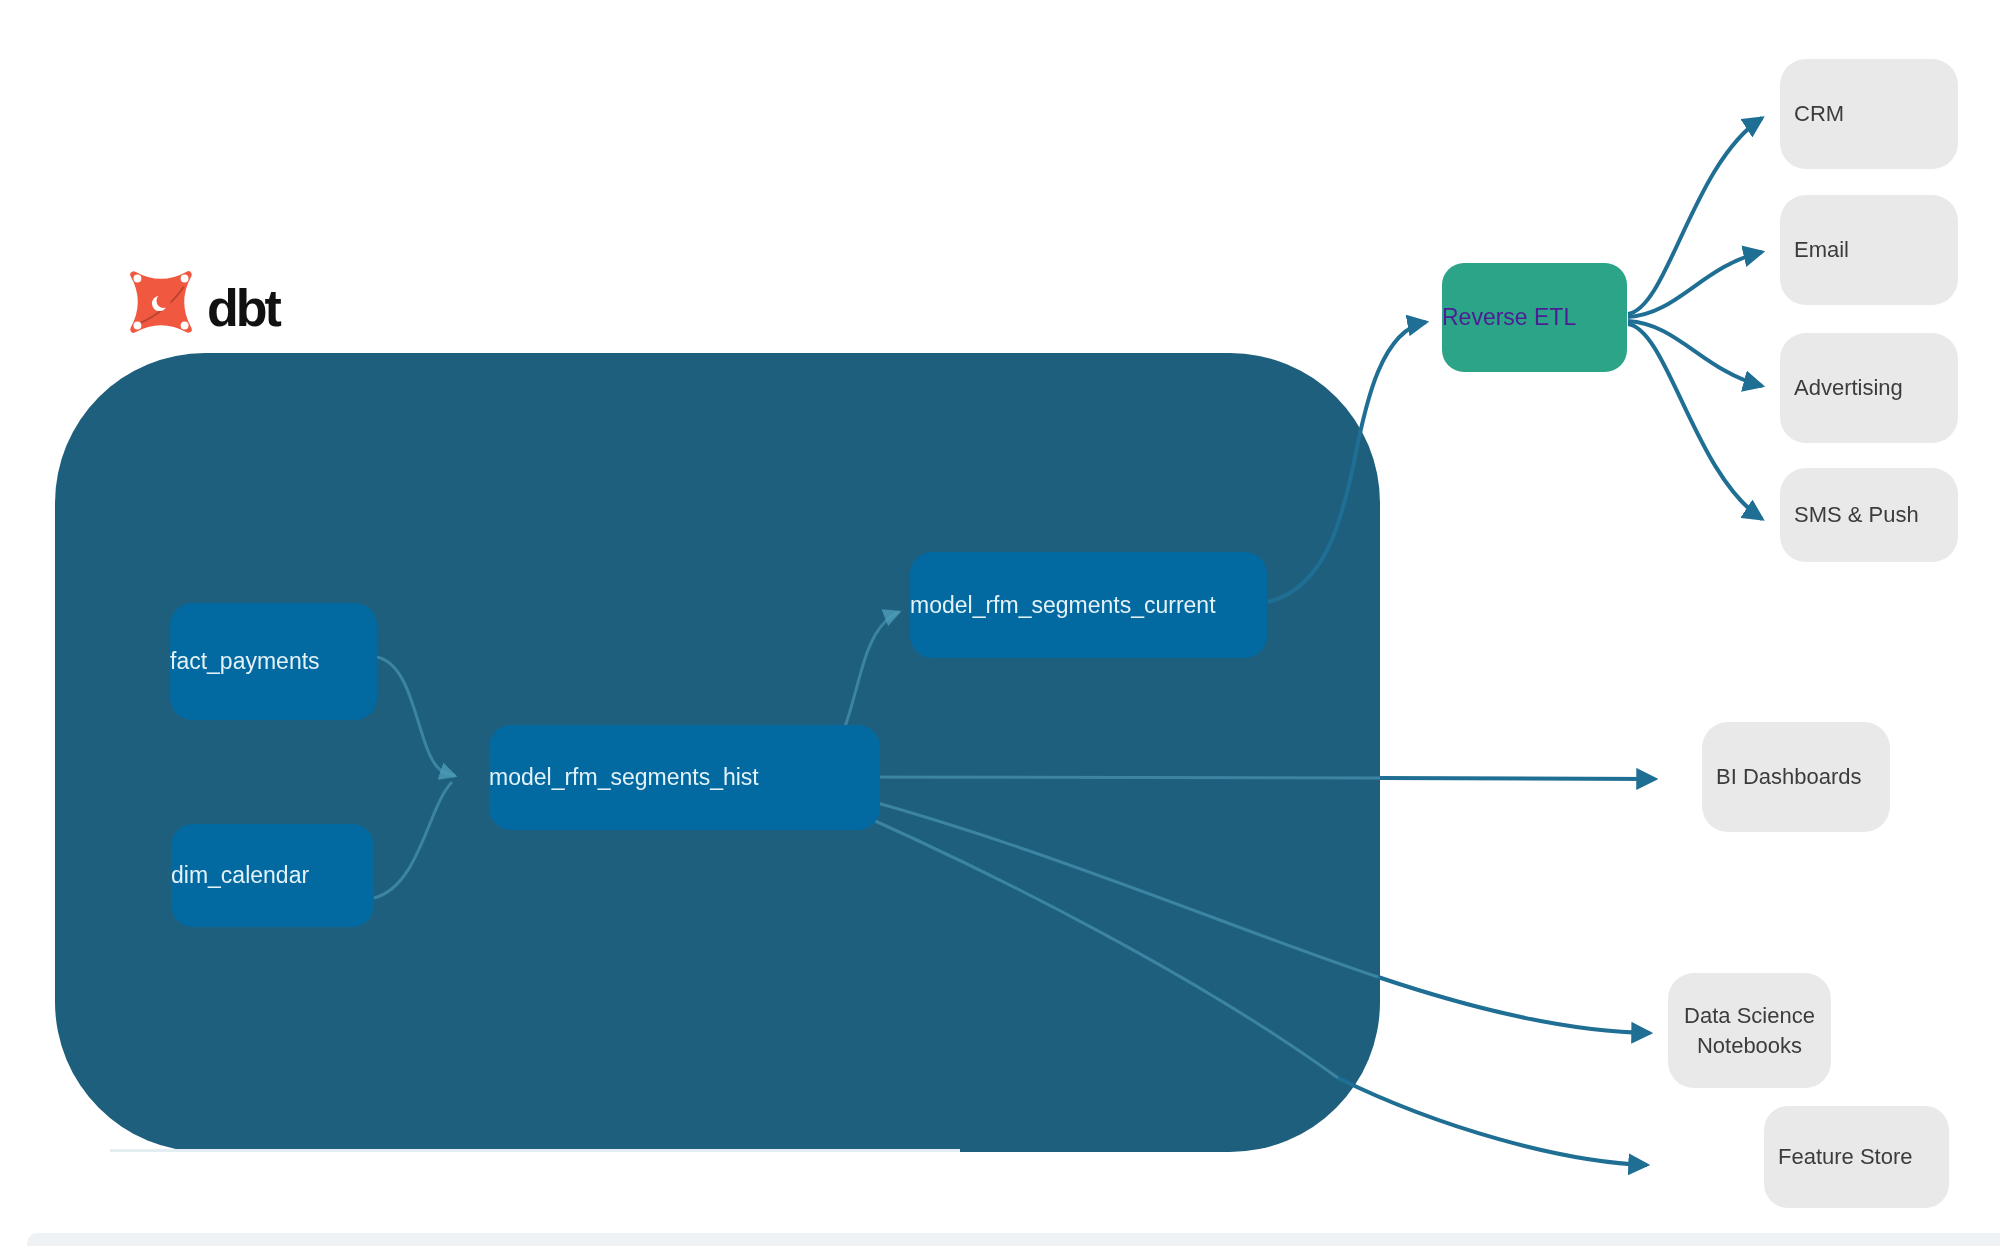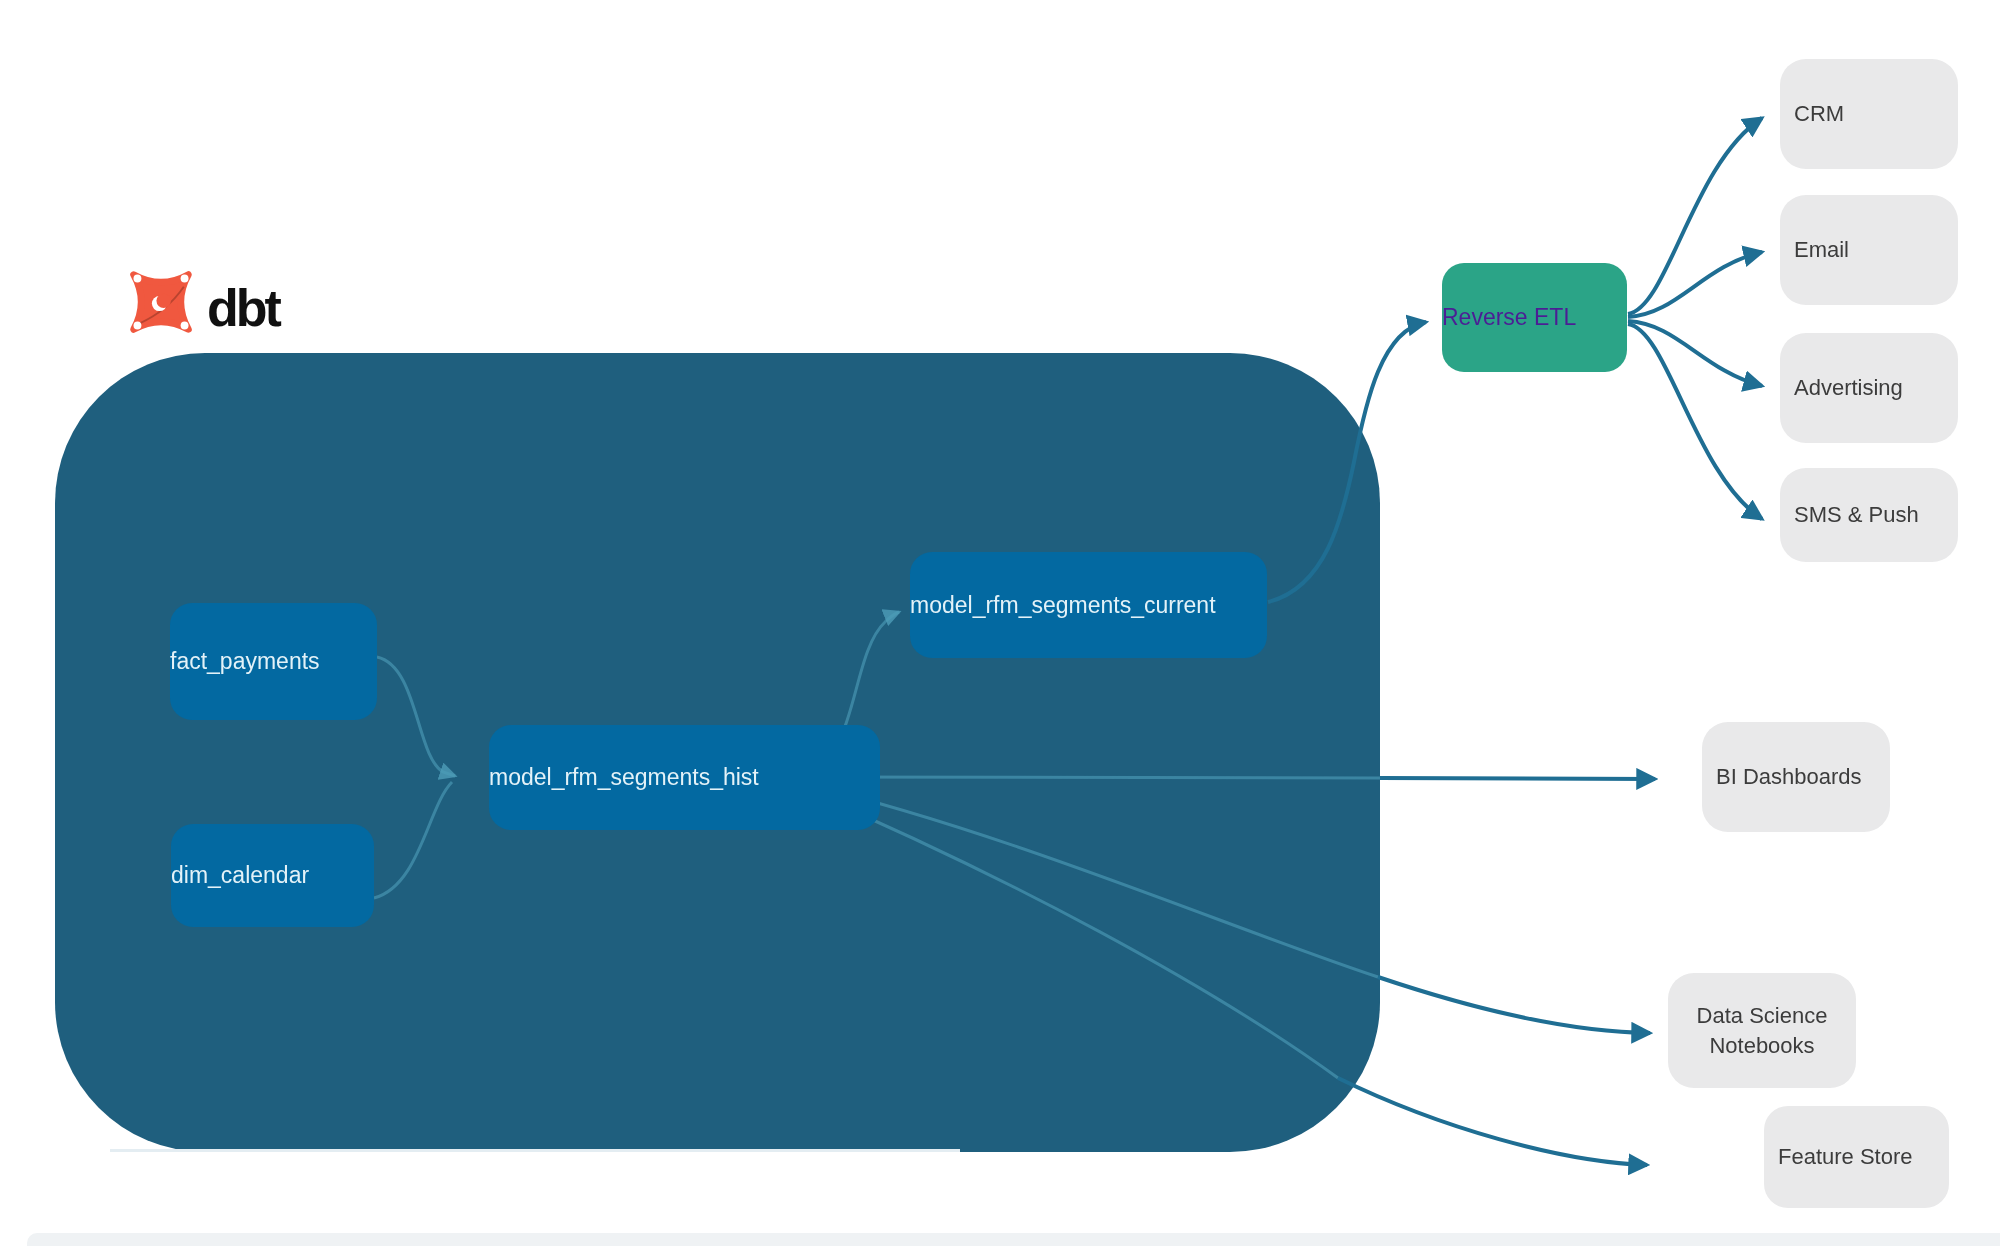--- a/index.html
+++ b/index.html
@@ -115,20 +115,20 @@
   <div class="node gray-node" style="left:1780px;top:333px;width:178px;height:110px;">
     <span>Advertising</span>
   </div>
   <div class="node gray-node" style="left:1780px;top:468px;width:178px;height:94px;">
     <span>SMS &amp; Push</span>
   </div>
 
   <div class="node gray-node" style="left:1669px;top:722px;width:188px;height:110px;margin-left:33px;">
     <span>BI Dashboards</span>
   </div>
-  <div class="node gray-node" style="left:1668px;top:973px;width:188px;height:115px;">
+  <div class="node gray-node" style="left:1668px;top:973px;width:163px;height:115px;">
     <span>Data Science Notebooks</span>
   </div>
   <div class="node gray-node" style="left:1764px;top:1106px;width:185px;height:102px;border-radius:24px;">
     <span>Feature Store</span>
   </div>
 
 </div>
 
 </body></html>

